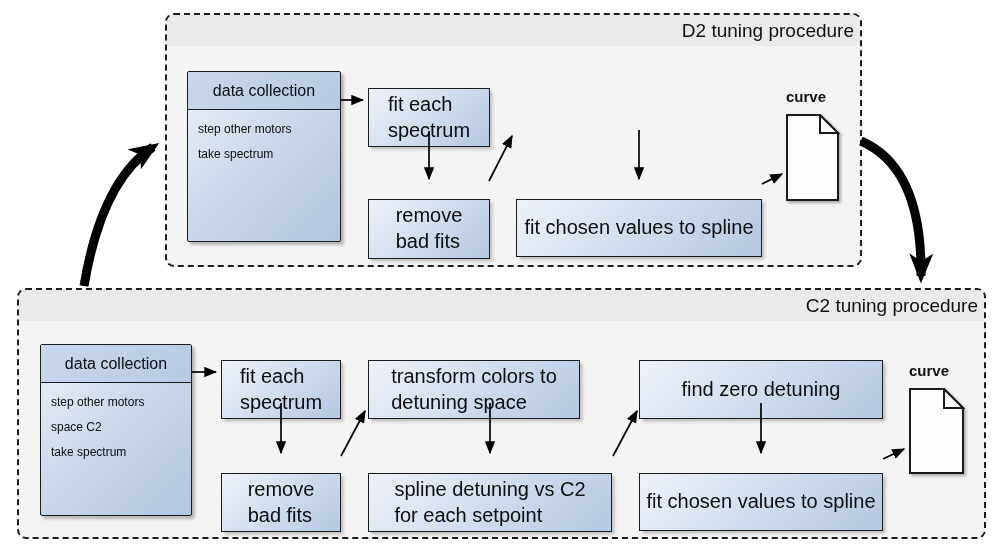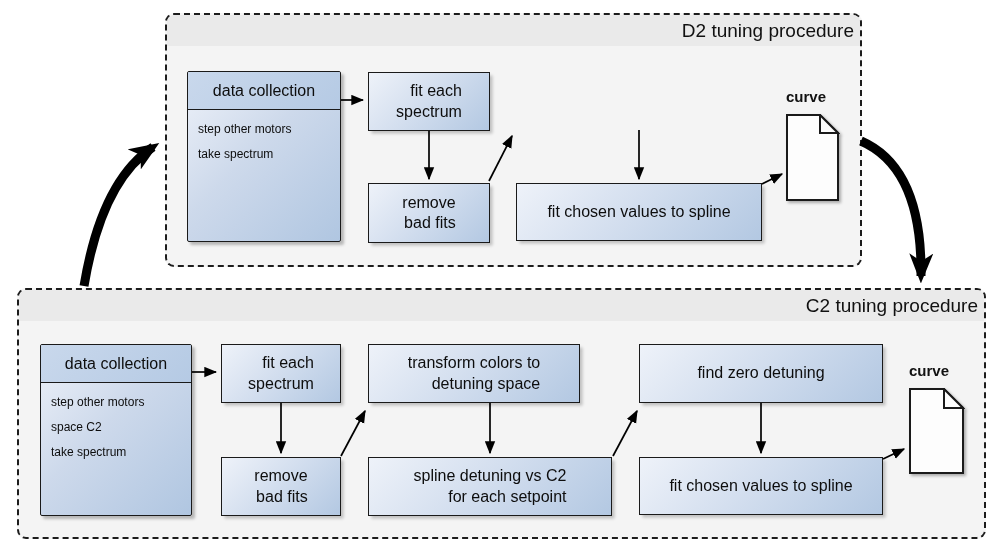--- a/index.html
+++ b/index.html
@@ -8,22 +8,22 @@
 
   
   .panel{position:absolute;background:#f4f4f4;border:2px dashed #1c1c1c;border-radius:9px;box-sizing:border-box;}
   .panel-band{position:absolute;left:0;top:0;right:0;height:31px;background:#eaeaea;border-radius:7px 7px 0 0;}
   .panel-title{position:absolute;top:0;right:6px;height:31px;line-height:31px;font-size:19px;color:#111;text-align:right;white-space:nowrap;}
 
   
   .flowbox{position:absolute;box-sizing:border-box;border:1.4px solid #1a1a1a;
     background:linear-gradient(135deg,#eef2f9 0%,#d4dfef 45%,#b3c8e2 100%);
     box-shadow:2.5px 2.5px 3px rgba(0,0,0,0.22);
-    display:flex;align-items:center;justify-content:center;text-align:right;
-    font-size:16px;line-height:1.28;color:#0d0d0d;white-space:pre-line;}
+    display:flex;align-items:center;justify-content:center;text-align:left;
+    font-size:20px;line-height:1.28;color:#0d0d0d;white-space:pre-line;margin-top:16px;}
 
   
   .dcbox{position:absolute;box-sizing:border-box;border:1.6px solid #1a1a1a;border-radius:2px;
     background:linear-gradient(135deg,#eef2f9 0%,#cdd9eb 45%,#b0c6e1 100%);
     box-shadow:3px 3px 3px rgba(0,0,0,0.25);overflow:hidden;}
   .dc-header{height:38px;box-sizing:border-box;border-bottom:1.6px solid #1a1a1a;
     background:linear-gradient(135deg,#c9d8ec 0%,#b5cae4 100%);
     display:flex;align-items:center;justify-content:center;font-size:16px;color:#0d0d0d;}
   .dc-body{padding:7px 10px;font-size:12px;line-height:25px;color:#0d0d0d;text-align:left;}
 

